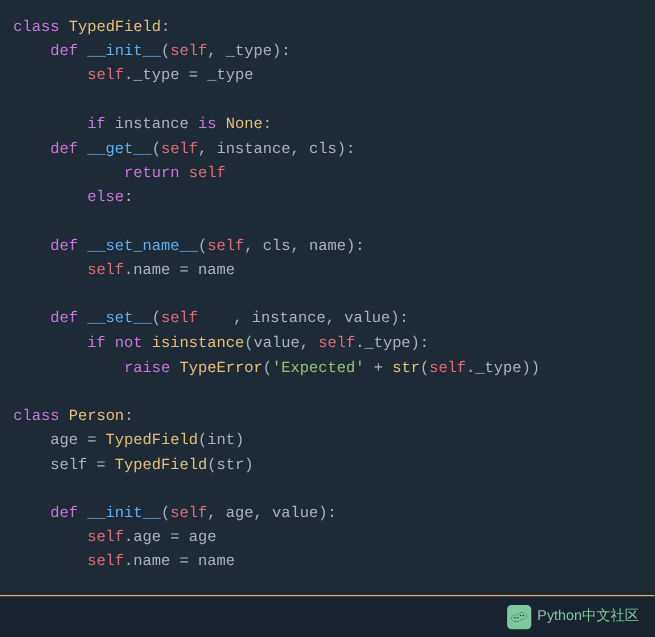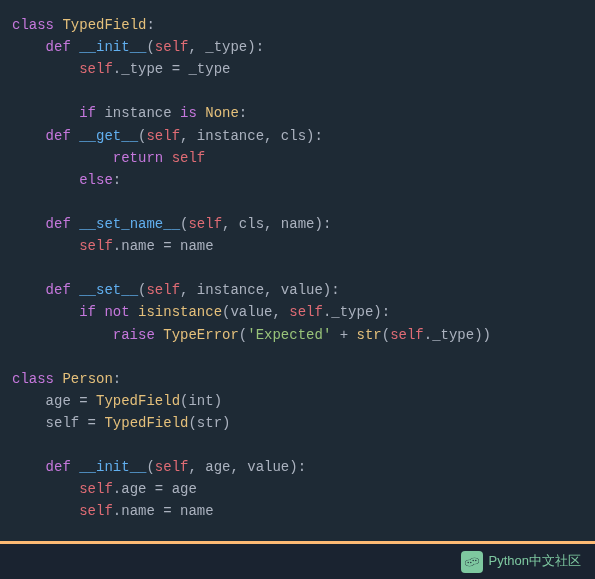--- a/index.html
+++ b/index.html
@@ -41,21 +41,21 @@
       position: absolute;
       bottom: 0;
       right: 0;
       width: 595px;
       height: 38px;
       background-color: #1a2330;
       display: flex;
       align-items: center;
       justify-content: flex-end;
       padding-right: 14px;
-      border-top: 3px solid #fdba74;
+      border-top: 1px solid #fdba74;
     }
 
     .wechat-badge {
       display: flex;
       align-items: center;
       gap: 6px;
       color: #7ec8a0;
       font-size: 13px;
       font-family: 'Microsoft YaHei', 'SimHei', sans-serif;
     }
@@ -82,21 +82,21 @@
       <div class="line"><span style="color: rgb(171, 178, 191);">        </span><span style="color: rgb(224, 108, 117);">self</span><span style="color: rgb(171, 178, 191);">._type = _type</span></div>
       <div class="line">&nbsp;</div>
       <div class="line"><span style="color: rgb(198, 120, 221);">        if </span><span style="color: rgb(171, 178, 191);">instance</span><span style="color: rgb(198, 120, 221);"> is </span><span style="color: rgb(229, 192, 123);">None</span><span style="color: rgb(171, 178, 191);">:</span></div>
       <div class="line"><span style="color: rgb(198, 120, 221);">    def </span><span style="color: rgb(97, 175, 239);">__get__</span><span style="color: rgb(171, 178, 191);">(</span><span style="color: rgb(224, 108, 117);">self</span><span style="color: rgb(171, 178, 191);">, instance, cls):</span></div>
       <div class="line"><span style="color: rgb(198, 120, 221);">            return </span><span style="color: rgb(224, 108, 117);">self</span></div>
       <div class="line"><span style="color: rgb(198, 120, 221);">        else</span><span style="color: rgb(171, 178, 191);">:</span></div>
       <div class="line">&nbsp;</div>
       <div class="line"><span style="color: rgb(198, 120, 221);">    def </span><span style="color: rgb(97, 175, 239);">__set_name__</span><span style="color: rgb(171, 178, 191);">(</span><span style="color: rgb(224, 108, 117);">self</span><span style="color: rgb(171, 178, 191);">, cls, name):</span></div>
       <div class="line"><span style="color: rgb(171, 178, 191);">        </span><span style="color: rgb(224, 108, 117);">self</span><span style="color: rgb(171, 178, 191);">.name = name</span></div>
       <div class="line">&nbsp;</div>
-      <div class="line"><span style="color: rgb(198, 120, 221);">    def </span><span style="color: rgb(97, 175, 239);">__set__</span><span style="color: rgb(171, 178, 191);">(</span><span style="color: rgb(224, 108, 117);">self</span><span style="color: rgb(171, 178, 191);">, instance, value):</span></div>
+      <div class="line"><span style="color: rgb(198, 120, 221);">    def </span><span style="color: rgb(97, 175, 239);">__set__</span><span style="color: rgb(171, 178, 191);">(</span><span style="color: rgb(224, 108, 117);">self</span><span style="color: rgb(171, 178, 191); margin-left: 32px;">, instance, value):</span></div>
       <div class="line"><span style="color: rgb(198, 120, 221);">        if not </span><span style="color: rgb(229, 192, 123);">isinstance</span><span style="color: rgb(171, 178, 191);">(value, </span><span style="color: rgb(224, 108, 117);">self</span><span style="color: rgb(171, 178, 191);">._type):</span></div>
       <div class="line"><span style="color: rgb(198, 120, 221);">            raise </span><span style="color: rgb(229, 192, 123);">TypeError</span><span style="color: rgb(171, 178, 191);">(</span><span style="color: rgb(152, 195, 121);">'Expected'</span><span style="color: rgb(171, 178, 191);"> + </span><span style="color: rgb(229, 192, 123);">str</span><span style="color: rgb(171, 178, 191);">(</span><span style="color: rgb(224, 108, 117);">self</span><span style="color: rgb(171, 178, 191);">._type))</span></div>
       <div class="line">&nbsp;</div>
       <div class="line"><span style="color: rgb(198, 120, 221);">class </span><span style="color: rgb(229, 192, 123);">Person</span><span style="color: rgb(171, 178, 191);">:</span></div>
       <div class="line"><span style="color: rgb(171, 178, 191);">    age = </span><span style="color: rgb(229, 192, 123);">TypedField</span><span style="color: rgb(171, 178, 191);">(int)</span></div>
       <div class="line"><span style="color: rgb(171, 178, 191);">    self = </span><span style="color: rgb(229, 192, 123);">TypedField</span><span style="color: rgb(171, 178, 191);">(str)</span></div>
       <div class="line">&nbsp;</div>
       <div class="line"><span style="color: rgb(198, 120, 221);">    def </span><span style="color: rgb(97, 175, 239);">__init__</span><span style="color: rgb(171, 178, 191);">(</span><span style="color: rgb(224, 108, 117);">self</span><span style="color: rgb(171, 178, 191);">, age, value):</span></div>
       <div class="line"><span style="color: rgb(171, 178, 191);">        </span><span style="color: rgb(224, 108, 117);">self</span><span style="color: rgb(171, 178, 191); margin-top: 24px;">.age = age</span></div>
       <div class="line"><span style="color: rgb(171, 178, 191);">        </span><span style="color: rgb(224, 108, 117);">self</span><span style="color: rgb(171, 178, 191);">.name = name</span></div>

